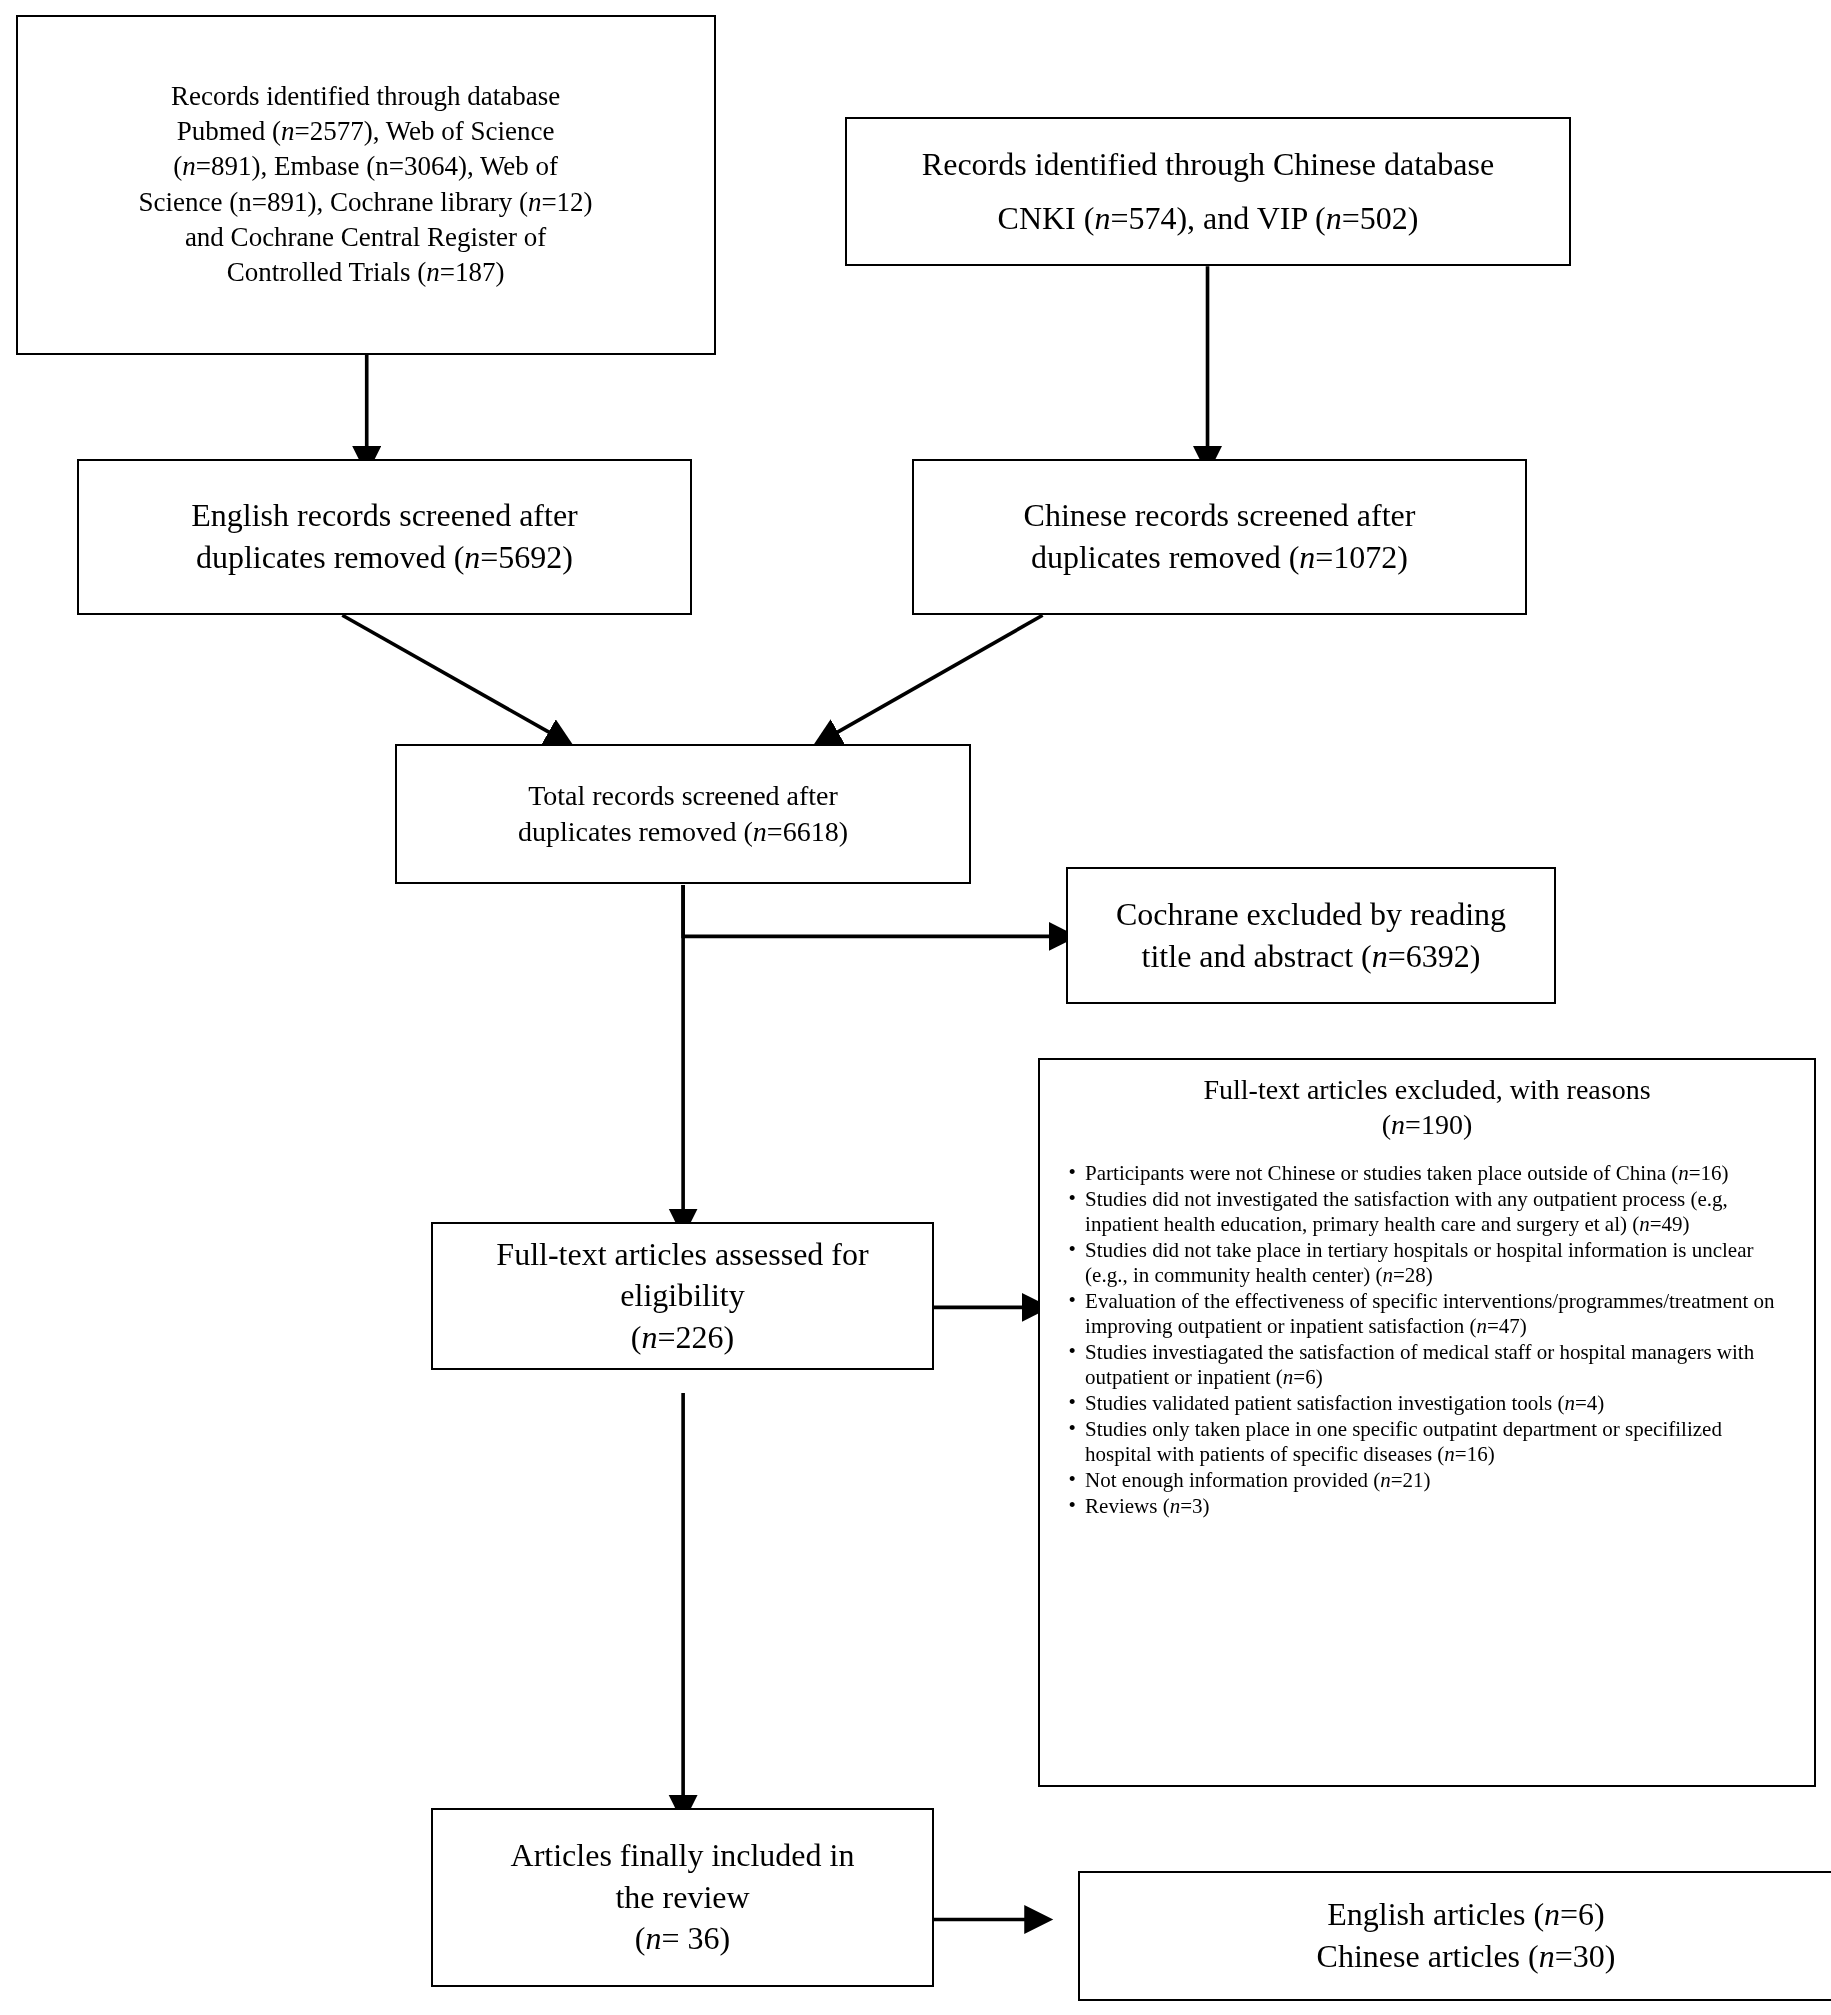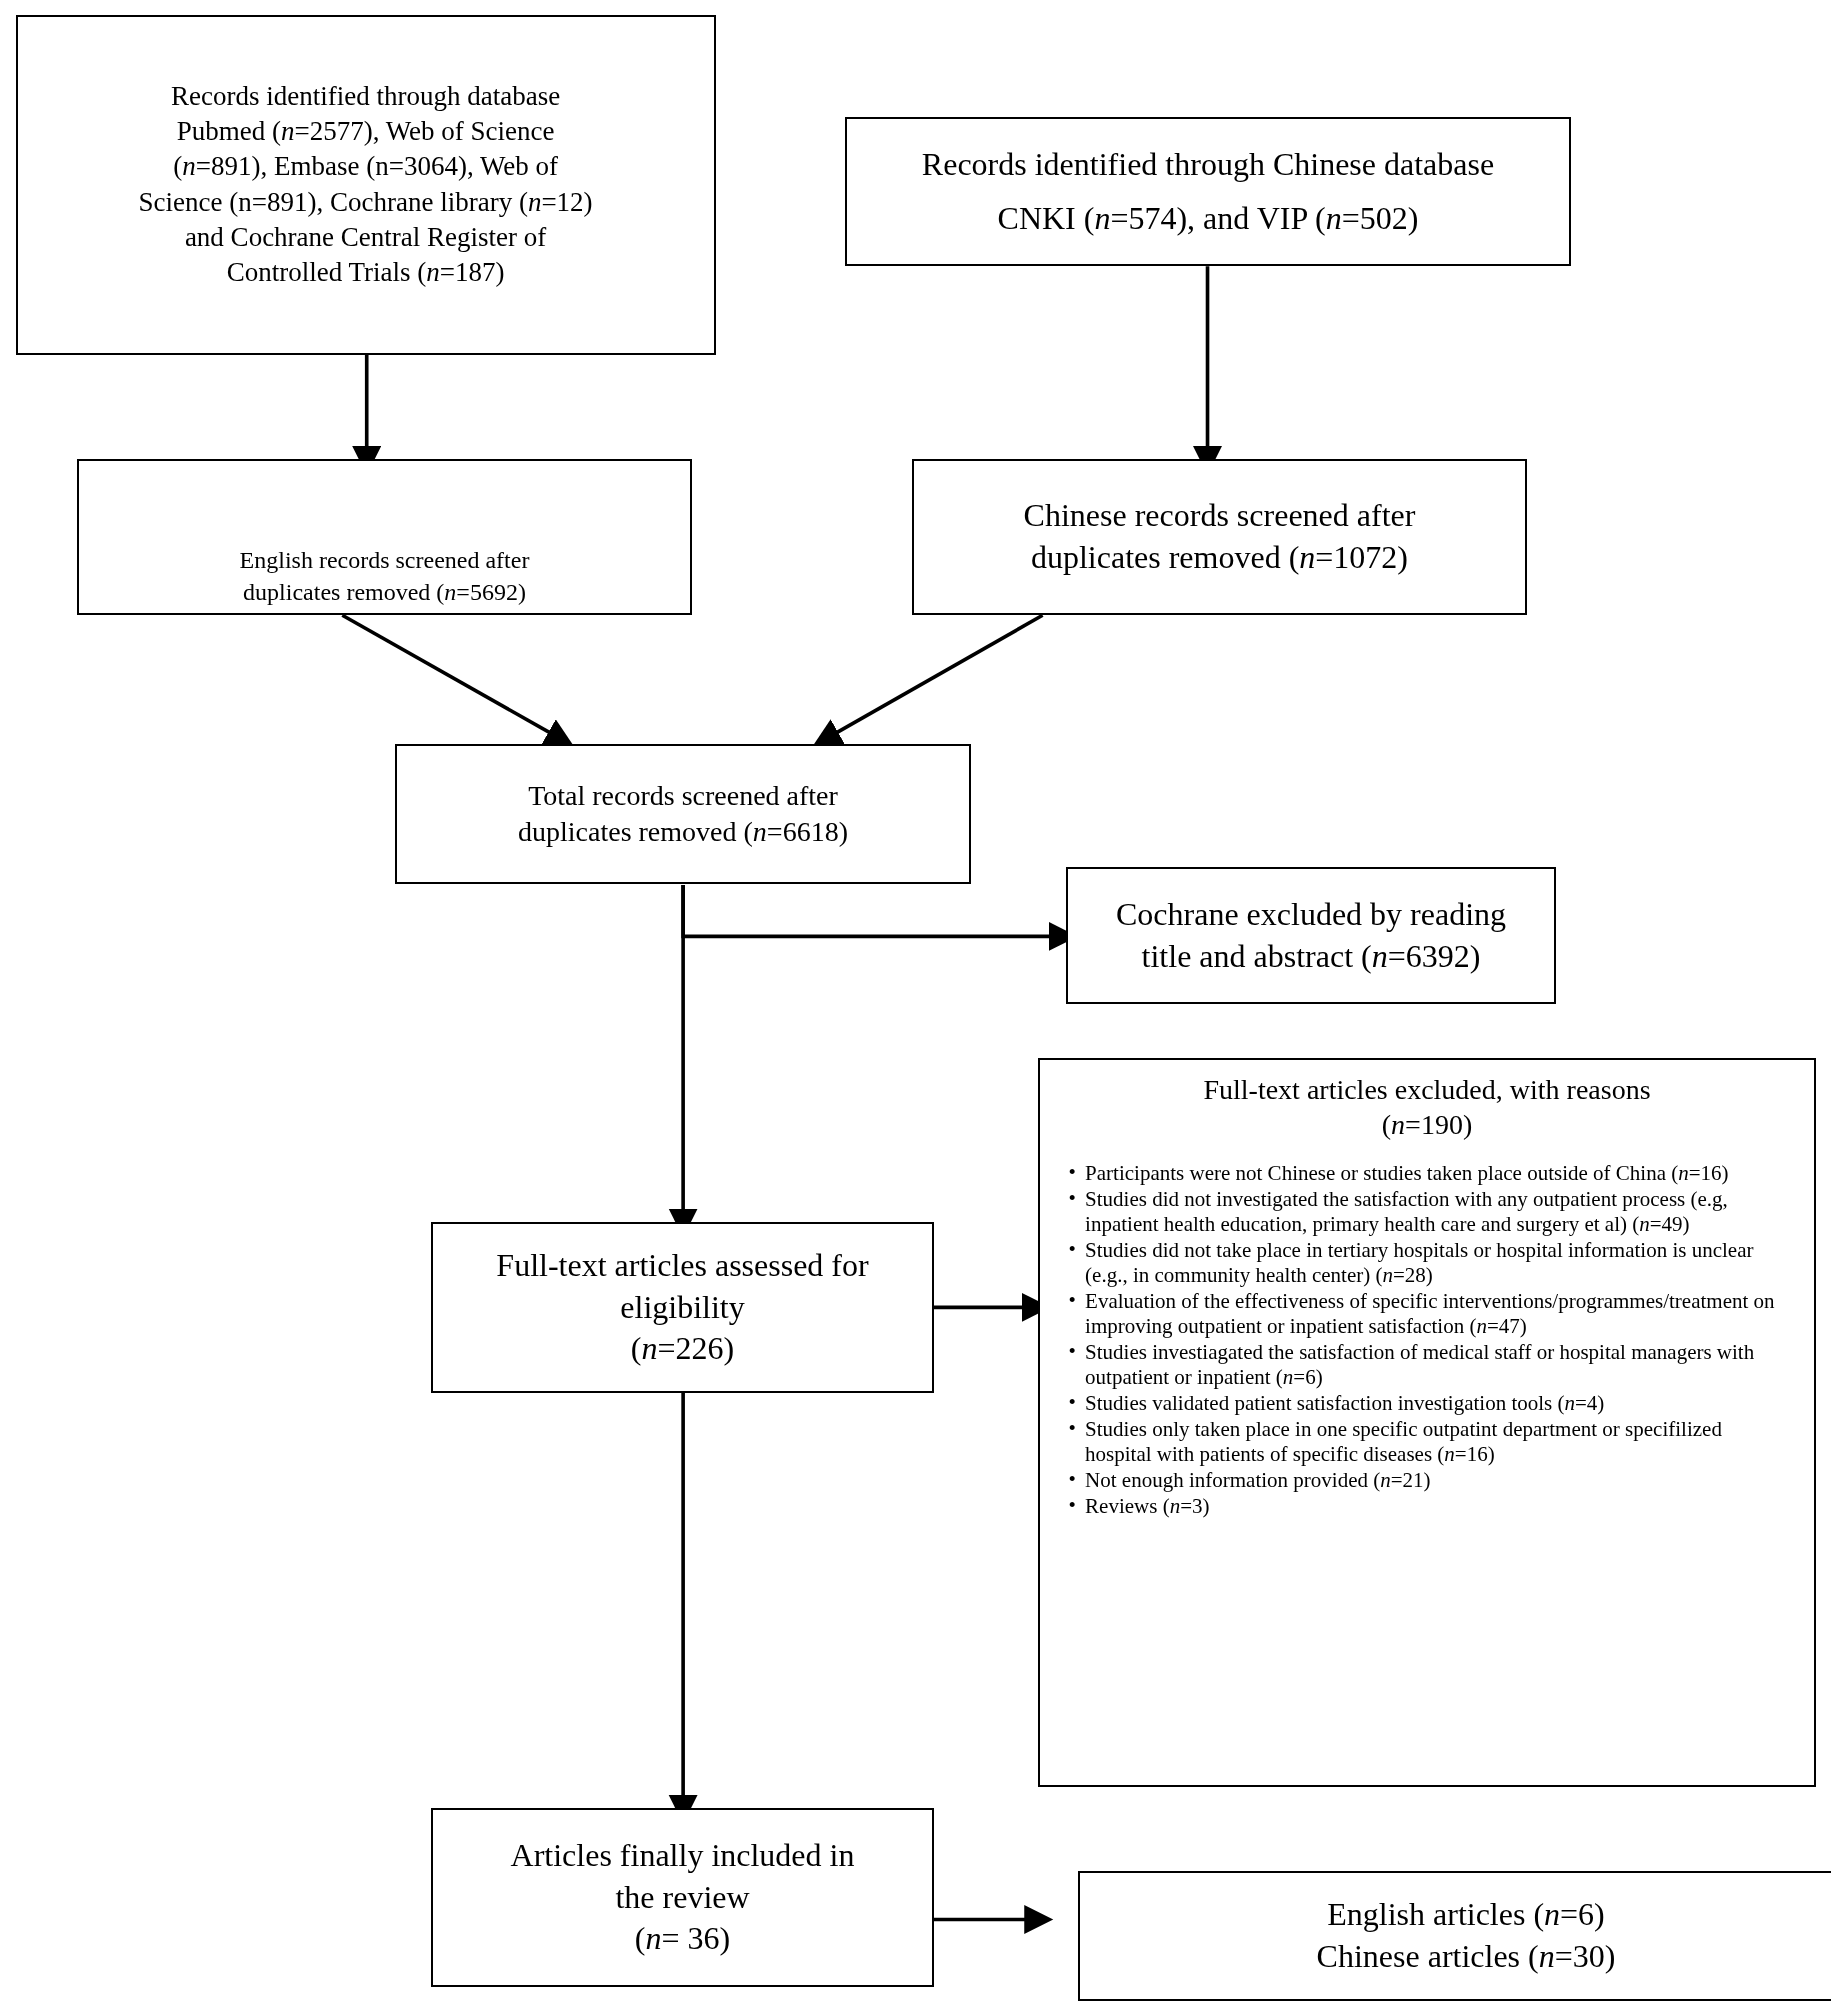--- a/index.html
+++ b/index.html
@@ -29,28 +29,28 @@
   svg.links{
     position:absolute;
     left:0;top:0;
     width:1831px;height:2015px;
     pointer-events:none;
   }
 
   
   #box-db-english   {left:15.6px;   top:14.5px;   width:700px; height:340px;  font-size:27px;}
   #box-db-chinese   {left:845px; top:117px;  width:726px; height:149px;  font-size:32px;gap:12px;}
-  #box-scr-english  {left:77px;  top:459px;  width:615px; height:156px;  font-size:24px;justify-content:flex-end;}
+  #box-scr-english  {left:77px;  top:459px;  width:615px; height:156px;  font-size:32px;}
   #box-scr-chinese  {left:912px; top:459px;  width:615px; height:156px;  font-size:32px;}
   #box-total        {left:395px;  top:744px; width:576px; height:140px;  font-size:28px;}
   #box-excluded-ta  {left:1066px; top:867px; width:490px;  height:137px;  font-size:32px;}
   #box-excl-reasons {left:1038px; top:1058px; width:778px; height:729px;
                      align-items:stretch; justify-content:flex-start;
                      text-align:left; padding:11.4px 13.5px; font-size:21px;}
-  #box-fulltext     {left:431px;  top:1222px; width:503px;  height:171px;  font-size:32px;}
+  #box-fulltext     {left:431px;  top:1222px; width:503px;  height:148px;  font-size:32px;}
   #box-final        {left:431px;  top:1808px; width:503px;  height:179px;  font-size:32px;}
   #box-langs        {left:1040px; top:1871px; width:776px; height:130px;  font-size:32px;margin-left:38px;}
 
   
   .excl-title{
     text-align:center;
     font-size:28px;
     line-height:1.22;
     margin:2.1px 0 5.2px 0;
   }

